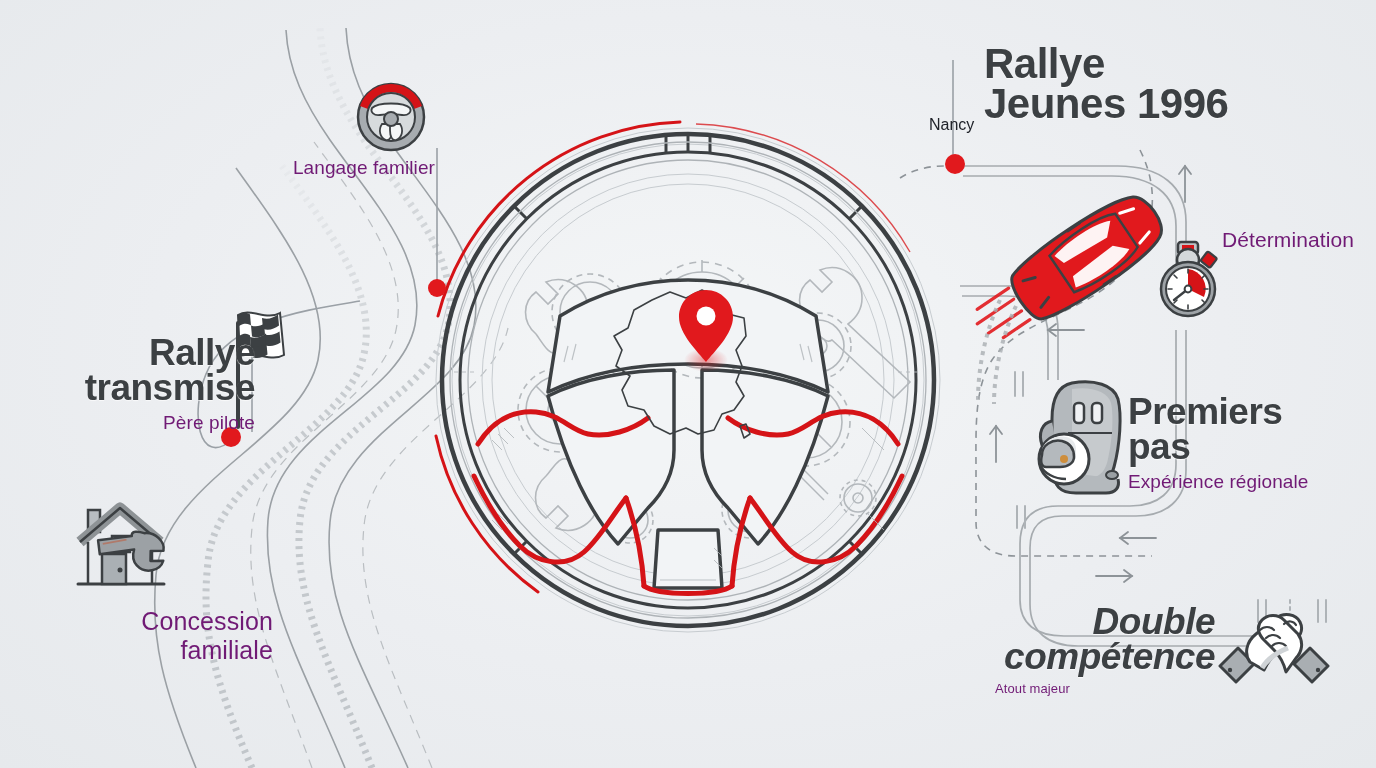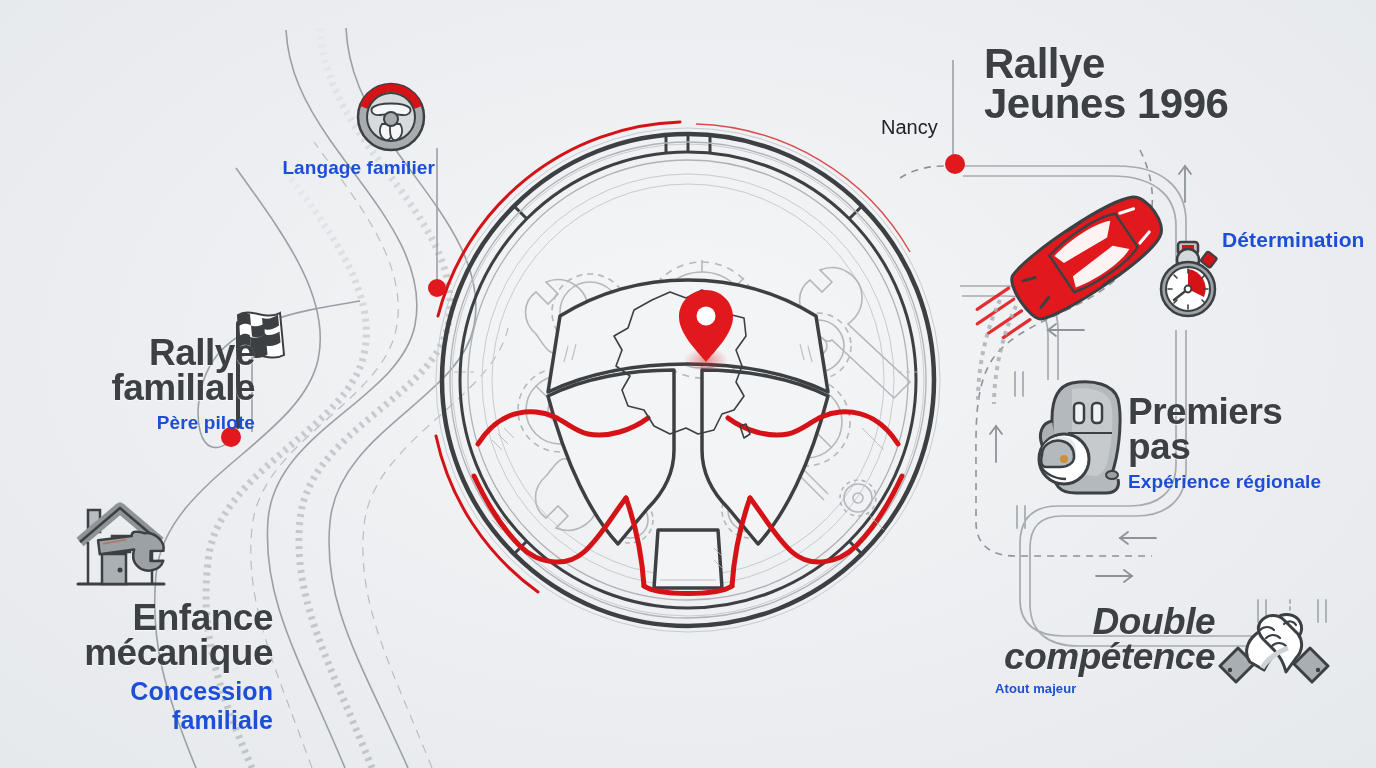--- a/index.html
+++ b/index.html
@@ -21,22 +21,22 @@
   
   .node{position:absolute;}
   .title{
     font-weight:bold;
     color:#3c4043;
     line-height:0.95;
     letter-spacing:-0.5px;
     text-shadow:0 1px 1px rgba(255,255,255,.7);
   }
   .sub{
-    color:#1d4ed8;
-    font-weight:bold;
+    color:#701a75;
+    font-weight:normal;
     letter-spacing:0.1px;
   }
   .t-left{text-align:right;}
   .t-right{text-align:left;}
 
   
   #n-passion{left:40px;top:335px;width:215px;}
   #n-passion .title{font-size:37px;}
   #n-passion .sub{font-size:19px;margin-top:7px;}
 
@@ -49,21 +49,21 @@
   #n-vocation{left:200px;top:150px;width:235px;}
   #n-vocation .title{font-size:37px;}
   #n-vocation .sub{font-size:19px;margin-top:7px;}
 
   
   #n-rallye{left:956px;top:44px;width:330px;margin-left:28px;}
   #n-rallye .title{font-size:42px;}
 
   
   #n-nancy{left:881px;top:116px;}
-  #n-nancy .city{font-size:20px;color:#20232a;}
+  #n-nancy .city{font-size:16px;color:#20232a;margin-left:48px;}
 
   
   #n-talent{left:1222px;top:222px;width:155px;}
   #n-talent .title{font-size:37px;}
   #n-talent .sub{font-size:21px;margin-top:6px;}
 
   
   #n-premiers{left:1128px;top:394px;width:250px;}
   #n-premiers .title{font-size:37px;}
   #n-premiers .sub{font-size:19px;margin-top:7px;}
@@ -526,30 +526,26 @@
           <path d="M10,-28 C14,-32 20,-31 22,-27"></path>
         </g>
         <path d="M-12,16 C-6,6 4,0 14,-4" fill="none" stroke="#cfd3d6" stroke-width="5"></path>
       </g>
     </svg>
   </div>
 
   <div class="node t-left" id="n-passion">
     <div class="title">
       <span>Rallye</span><br>
-      <span>familiale</span>
+      <span>transmise</span>
     </div>
     <div class="sub">Père pilote</div>
   </div>
 
   <div class="node t-left" id="n-enfance">
-    <div class="title">
-      <span>Enfance</span><br>
-      <span>mécanique</span>
-    </div>
     <div class="sub">Concession familiale</div>
   </div>
 
   <div class="node t-left" id="n-vocation">
     <div class="sub">Langage familier</div>
   </div>
 
   <div class="node t-right" id="n-rallye">
     <div class="title">
       <span>Rallye</span><br>

